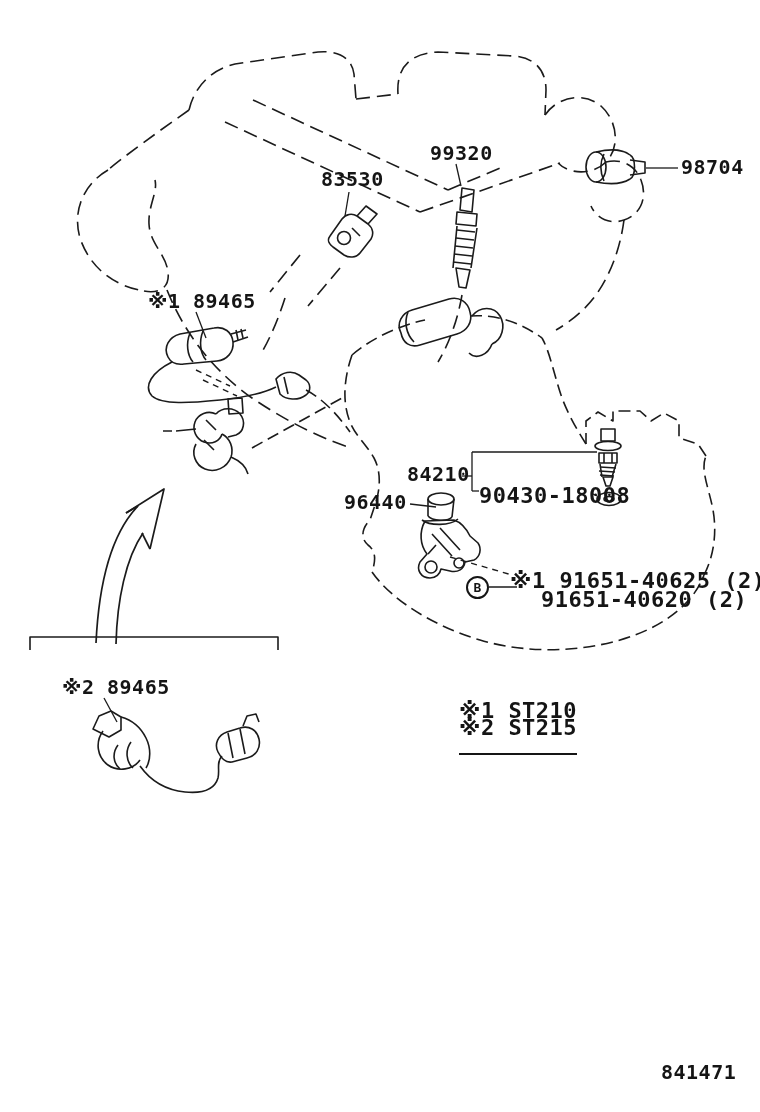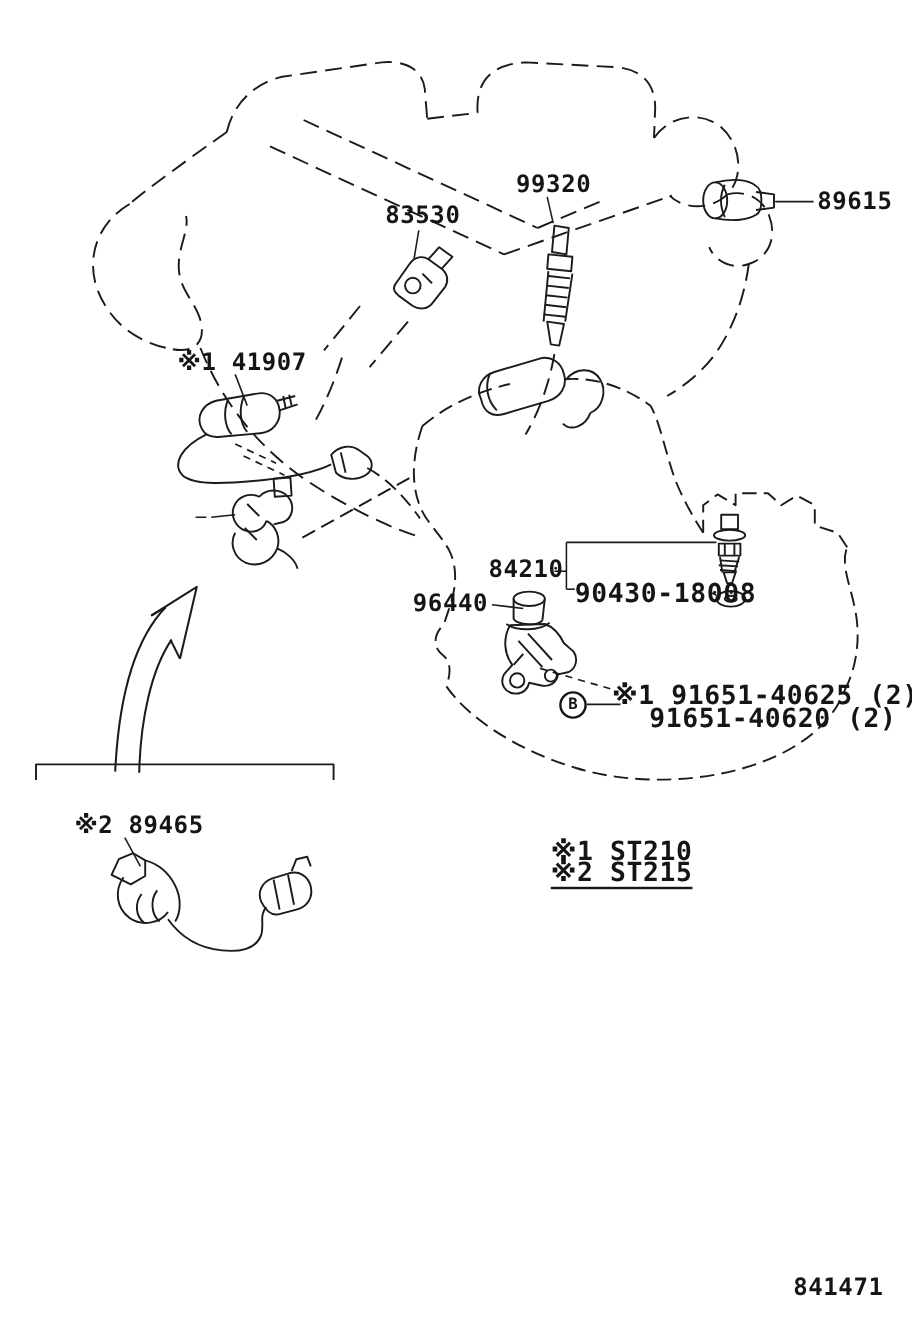--- a/index.html
+++ b/index.html
@@ -7,21 +7,21 @@
     position:relative;width:760px;height:1112px;background:#ffffff;overflow:hidden;
     font-family:"DejaVu Sans Mono","DejaVu Sans",monospace;
   }
   svg{position:absolute;left:0;top:0;}
   .label{
     position:absolute;font-family:"DejaVu Sans Mono","DejaVu Sans",monospace;
     font-weight:700;color:#151515;white-space:nowrap;line-height:1;letter-spacing:.5px;
   }
   .lg{font-size:20px;}
   .sm{font-size:22px;}
-  .ul{border-bottom:2.5px solid #151515;padding-bottom:0;}
+  .ul{border-bottom:2.5px solid #151515;padding-bottom:14px;}
   .b-circle{
     position:absolute;left:466px;top:576px;width:23px;height:23px;box-sizing:border-box;
     border:2px solid #151515;border-radius:50%;display:flex;align-items:center;justify-content:center;
     font-family:"DejaVu Sans Mono","DejaVu Sans",monospace;font-weight:700;font-size:13px;color:#151515;
   }
 </style>
 </head>
 <body>
 
 <div id="page">
@@ -176,22 +176,22 @@
       <path d="M140,766 C150,780 165,790 185,792 C205,794 215,788 218,778 C220,770 216,762 222,756"></path>
       <path d="M218,752 C214,744 218,735 227,732 L240,728 C249,725 257,730 259,739 C261,748 256,756 247,758 L232,762 C226,763 221,758 218,752 Z"></path>
       <path d="M228,733 L233,758 M240,729 L245,754"></path>
       <path d="M243,726 L247,716 L256,714 L259,722"></path>
     </g>
     <path stroke-width="1.3" d="M104,698 L117,722"></path>
   </svg>
 
   <div class="label lg" style="left:321px;top:169px">83530</div>
   <div class="label lg" style="left:430px;top:143px">99320</div>
-  <div class="label lg" style="left:681px;top:157px">89615</div>
-  <div class="label lg" style="left:148px;top:291px">※1 41907</div>
+  <div class="label lg" style="left:681px;top:157px">98704</div>
+  <div class="label lg" style="left:148px;top:291px">※1 89465</div>
   <div class="label lg" style="left:407px;top:464px">84210</div>
   <div class="label sm" style="left:479px;top:485px">90430-18008</div>
   <div class="label lg" style="left:344px;top:492px">96440</div>
 
   <div class="b-circle">
     <span>B</span>
   </div>
 
   <div class="label sm" style="left:510px;top:570px">※1 91651-40625 (2)</div>
   <div class="label sm" style="left:541px;top:589px">91651-40620 (2)</div>

